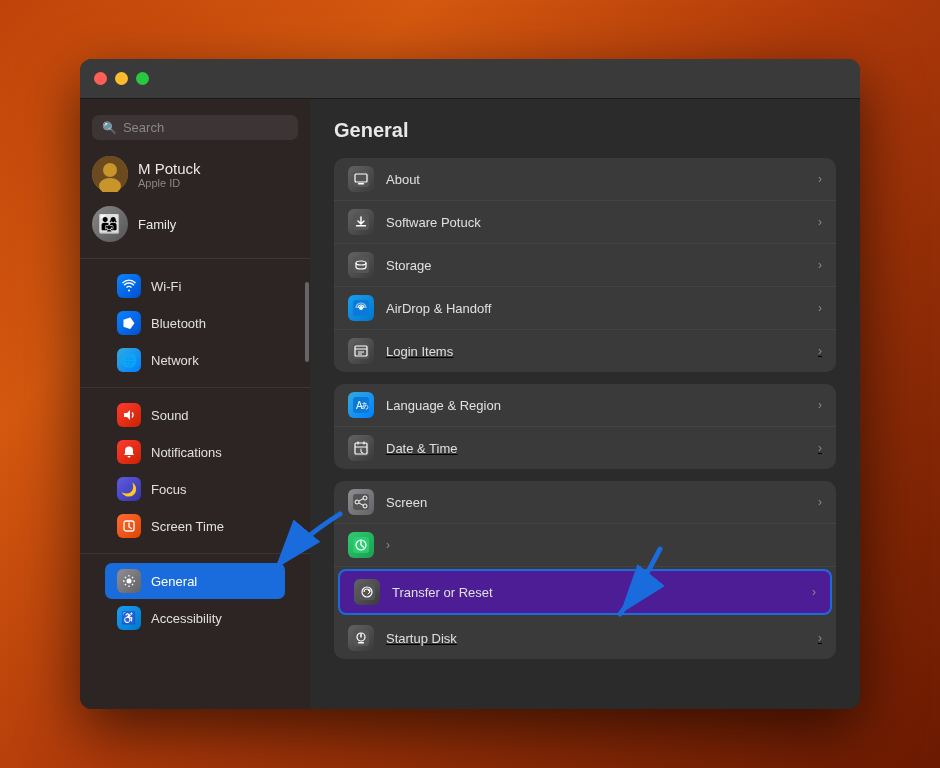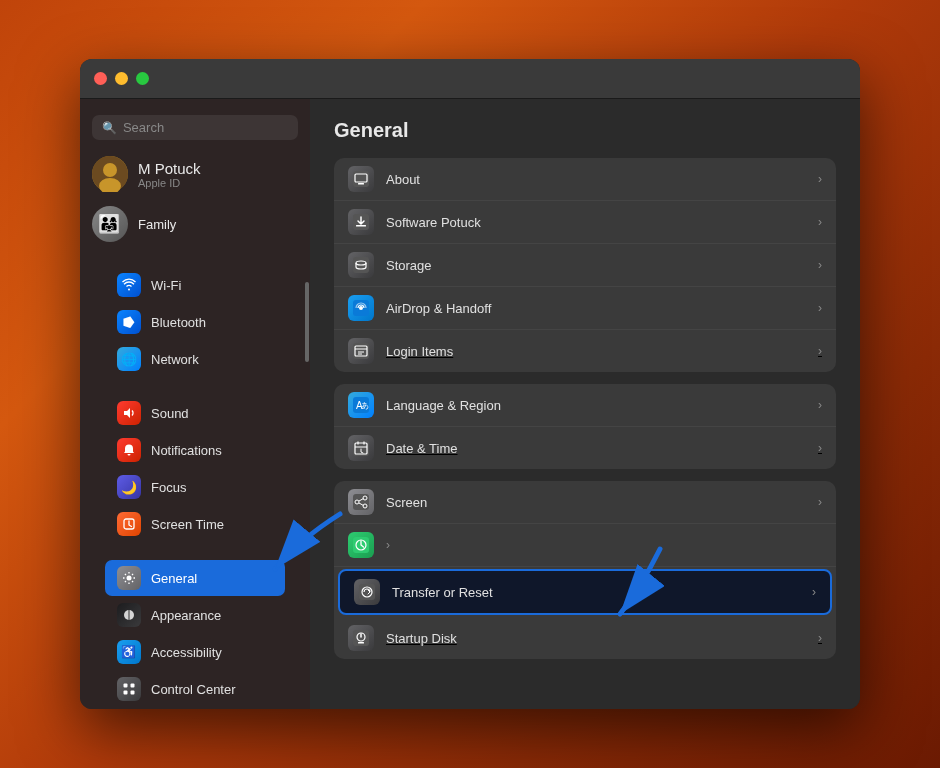--- a/index.html
+++ b/index.html
@@ -395,44 +395,24 @@
           <div class="sidebar-item active">
             <div class="item-icon icon-general">
               <svg width="14" height="14" viewBox="0 0 14 14" fill="white">
                 <circle cx="7" cy="7" r="2.5" fill="white"></circle>
                 <path d="M7 1v1.5M7 11.5V13M1 7h1.5M11.5 7H13M2.9 2.9l1.1 1.1M10 10l1.1 1.1M2.9 11.1L4 10M10 4l1.1-1.1" stroke="white" stroke-width="1.3"></path>
               </svg>
             </div>
             <span class="item-label">General</span>
           </div>
           <div class="sidebar-item">
-            <div class="item-icon icon-appearance">
-              <svg width="14" height="14" viewBox="0 0 14 14">
-                <circle cx="7" cy="7" r="5" fill="white" opacity="0.8"></circle>
-                <path d="M7 2v10" stroke="#333" stroke-width="1"></path>
-              </svg>
-            </div>
-            <span class="item-label">Appearance</span>
-          </div>
-          <div class="sidebar-item">
             <div class="item-icon icon-accessibility">
               <span style="color:white; font-size:12px;">♿</span>
             </div>
             <span class="item-label">Accessibility</span>
-          </div>
-          <div class="sidebar-item">
-            <div class="item-icon icon-controlcenter">
-              <svg width="14" height="14" viewBox="0 0 14 14" fill="none">
-                <rect x="1.5" y="1.5" width="4" height="4" rx="1" fill="white"></rect>
-                <rect x="8.5" y="1.5" width="4" height="4" rx="1" fill="white"></rect>
-                <rect x="1.5" y="8.5" width="4" height="4" rx="1" fill="white"></rect>
-                <rect x="8.5" y="8.5" width="4" height="4" rx="1" fill="white"></rect>
-              </svg>
-            </div>
-            <span class="item-label">Control Center</span>
           </div>
           <div class="sidebar-item">
             
             
           </div>
 
         </div>
 
         <div class="scrollbar"></div>
       </div>
@@ -544,21 +524,21 @@
             <div class="settings-icon sicon-timemachine">
               <svg width="16" height="16" viewBox="0 0 16 16">
                 <rect width="16" height="16" rx="3" fill="#2ecc71"></rect>
                 <circle cx="8" cy="8" r="5" fill="none" stroke="white" stroke-width="1.2"></circle>
                 <path d="M8 4v4l2.5 2" stroke="white" fill="none" stroke-width="1.3" stroke-linecap="round"></path>
               </svg>
             </div>
             <span class="chevron">›</span>
           </div>
 
-          <div class="settings-item" style="background:#0f172a; border: 2px solid #1a6bdb; border-radius:8px; margin: 2px 4px;">
+          <div class="settings-item" style="background:#4c1d95; border: 2px solid #1a6bdb; border-radius:8px; margin: 2px 4px;">
             <div class="settings-icon sicon-transfer">
               <svg width="16" height="16" viewBox="0 0 16 16">
                 <rect width="16" height="16" rx="3" fill="#555"></rect>
                 <circle cx="8" cy="8" r="5" fill="none" stroke="white" stroke-width="1.2"></circle>
                 <path d="M5 8a3 3 0 016 0" stroke="white" fill="none" stroke-width="1.2"></path>
                 <path d="M9 6l2 2-2 2" stroke="white" fill="none" stroke-width="1" stroke-linecap="round" stroke-linejoin="round"></path>
               </svg>
             </div>
             <span class="settings-label">Transfer or Reset</span>
             <span class="chevron">›</span>

